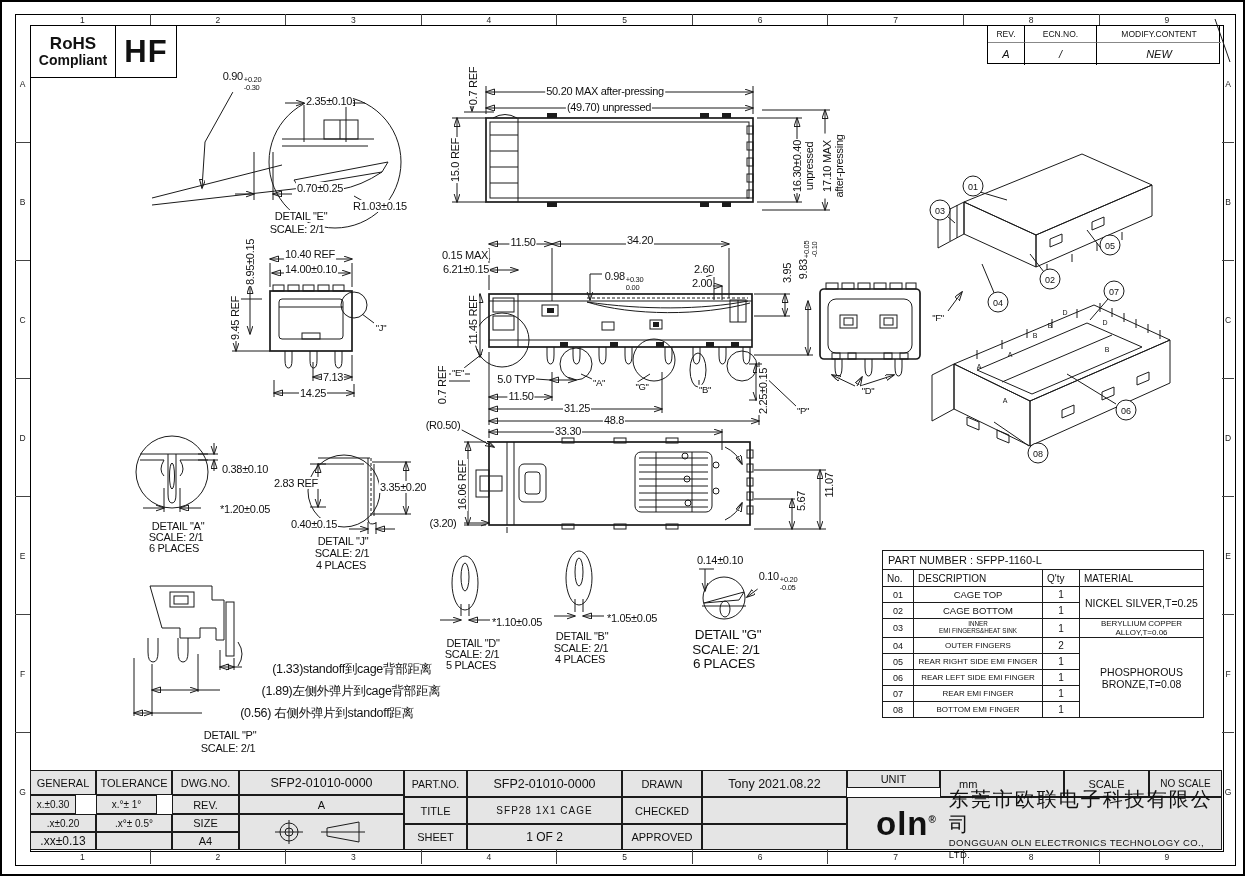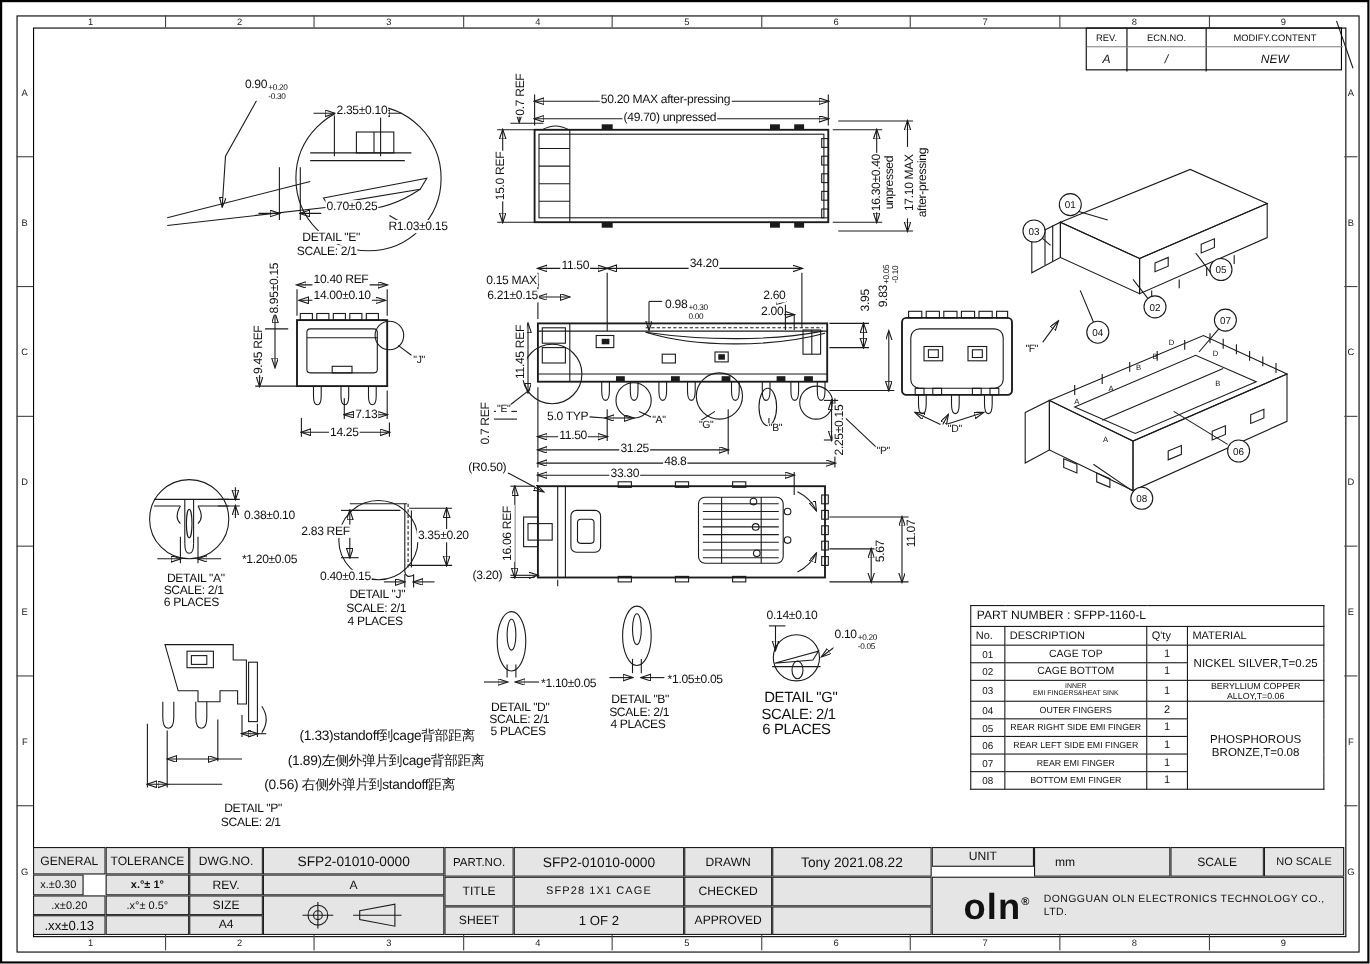--- a/index.html
+++ b/index.html
@@ -611,20 +611,27 @@
 
   <div class="tinyL" style="left:1008px;top:352px;">A</div>
   <div class="tinyL" style="left:977px;top:364px;">A</div>
   <div class="tinyL" style="left:1003px;top:398px;">A</div>
   <div class="tinyL" style="left:1048px;top:323px;">B</div>
   <div class="tinyL" style="left:1105px;top:347px;">B</div>
   <div class="tinyL" style="left:1063px;top:310px;">D</div>
   <div class="tinyL" style="left:1103px;top:320px;">D</div>
   <div class="tinyL" style="left:1033px;top:333px;">B</div>
 
+  <div class="rohs">
+    <div class="l">
+        <span class="a">RoHS</span>
+        <span class="b">Compliant</span>
+      </div>
+    <div class="r">HF</div>
+  </div>
 
   <div class="revt">
     <div>REV.</div>
     <div>ECN.NO.</div>
     <div>MODIFY.CONTENT</div>
     <div class="v">A</div>
     <div class="v">/</div>
     <div class="v">NEW</div>
   </div>
 
@@ -687,21 +694,21 @@
         </tr>
   </tbody>
     </table>
 
   <div>
     <div class="cell" style="left:28px;top:768px;width:66px;height:25px;">GENERAL</div>
     <div class="cell" style="left:94px;top:768px;width:76px;height:25px;">TOLERANCE</div>
     <div class="cell" style="left:170px;top:768px;width:67px;height:25px;">DWG.NO.</div>
     <div class="cell" style="left:237px;top:768px;width:165px;height:25px;font-size:12.5px;">SFP2-01010-0000</div>
     <div class="cell" style="left:28px;top:793px;width:46px;height:19px;font-size:10px;">x.±0.30</div>
-    <div class="cell" style="left:94px;top:793px;width:76px;height:19px;font-size:10px;font-weight:bold;">x.°± 1°</div>
+    <div class="cell" style="left:94px;top:793px;width:61px;height:19px;font-size:10px;">x.°± 1°</div>
     <div class="cell" style="left:170px;top:793px;width:67px;height:19px;">REV.</div>
     <div class="cell" style="left:237px;top:793px;width:165px;height:19px;">A</div>
     <div class="cell" style="left:28px;top:812px;width:66px;height:18px;font-size:10px;">.x±0.20</div>
     <div class="cell" style="left:94px;top:812px;width:76px;height:18px;font-size:10px;">.x°± 0.5°</div>
     <div class="cell" style="left:170px;top:812px;width:67px;height:18px;">SIZE</div>
     <div class="cell" style="left:28px;top:830px;width:66px;height:18px;font-size:12px;">.xx±0.13</div>
     <div class="cell" style="left:94px;top:830px;width:76px;height:18px;font-size:10px;"></div>
     <div class="cell" style="left:170px;top:830px;width:67px;height:18px;">A4</div>
     <div class="cell" style="left:237px;top:812px;width:165px;height:36px;">
       <svg width="110" height="28">
@@ -727,18 +734,19 @@
     <div class="cell" style="left:620px;top:822px;width:80px;height:26px;">APPROVED</div>
     <div class="cell" style="left:700px;top:822px;width:145px;height:26px;"></div>
 
     <div class="cell" style="left:845px;top:768px;width:93px;height:18px;">UNIT</div>
     <div class="cell" style="left:938px;top:768px;width:124px;height:27px;justify-content:flex-start;padding-left:18px;">mm</div>
     <div class="cell" style="left:1062px;top:768px;width:85px;height:27px;">SCALE</div>
     <div class="cell" style="left:1147px;top:768px;width:73px;height:27px;font-size:10px;">NO SCALE</div>
     <div class="cell" style="left:845px;top:795px;width:375px;height:53px;justify-content:flex-start;gap:12px;padding-left:28px;">
       <span style="font-size:33px;font-weight:800;letter-spacing:1px;line-height:1;"><span>oln</span><sup style="font-size:10px;">®</sup></span>
       <span style="display:flex;flex-direction:column;align-items:center;line-height:1.25;">
+        <span style="font-size:20px;letter-spacing:2px;">东莞市欧联电子科技有限公司</span>
         <span style="font-size:9.5px;letter-spacing:0.4px;">DONGGUAN OLN ELECTRONICS TECHNOLOGY CO., LTD.</span>
       </span>
     </div>
   </div>
 
 </div>
 
 </body></html>

